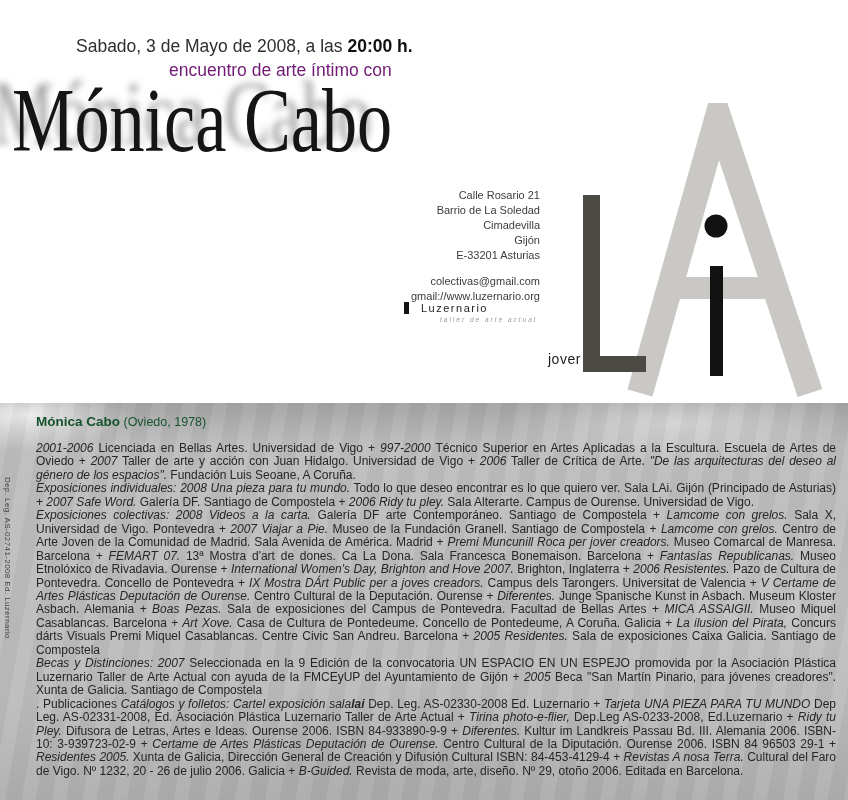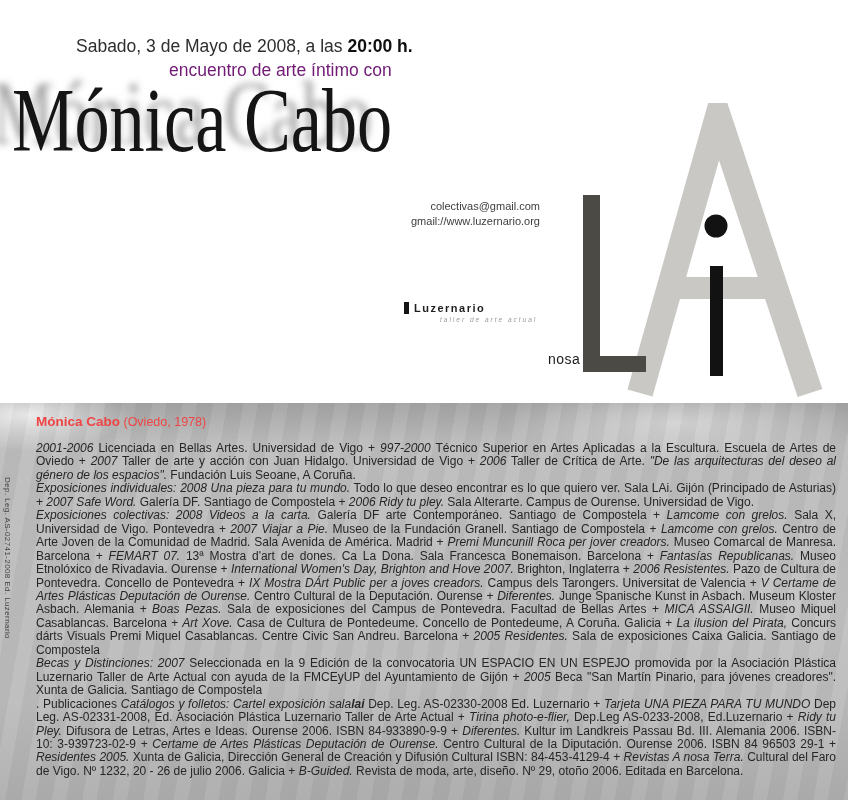--- a/index.html
+++ b/index.html
@@ -17,22 +17,22 @@
     font-family:"Liberation Serif",serif;font-weight:normal;
     font-size:90px;line-height:1.05;color:#151515;white-space:nowrap;
     transform:scaleX(0.78);transform-origin:left top;
     text-shadow:-26px -7px 9px rgba(105,105,105,0.6);}
 
   .address-block{position:absolute;right:308px;top:188px;text-align:right;
     font-size:11px;line-height:15px;color:#3c3c3c;}
   .address-contact{margin-top:11px;}
 
   .pub-logo{position:absolute;left:404px;top:299px;width:150px;line-height:1;}
-  .pub-main{font-size:11px;font-weight:bold;letter-spacing:1.5px;color:#1e1e1e;
-    border-left:5px solid #141414;padding-left:5px;filter:blur(0.3px);}
+  .pub-main{font-size:11px;font-weight:normal;letter-spacing:1.5px;color:#1e1e1e;
+    border-left:5px solid #141414;padding-left:12px;filter:blur(0.3px);}
   .pub-sub{display:block;font-size:6.5px;color:#9a9a9a;letter-spacing:2px;margin:2px 0 0 36px;font-style:italic;}
 
   .lai-logo-svg{position:absolute;left:545px;top:103px;}
   .sala-label{position:absolute;left:548px;top:351px;font-size:14px;color:#1c1c1c;letter-spacing:0.5px;}
 
   
   .cv-section{position:absolute;left:0;top:403px;width:848px;height:397px;
     background-color:#b7b7b7;
     background-image:
       radial-gradient(ellipse 250px 60px at 80% 5%, rgba(224,224,224,0.75), transparent 70%),
@@ -41,58 +41,65 @@
       radial-gradient(ellipse 430px 150px at 45% 98%, rgba(168,168,168,0.6), transparent 75%),
       linear-gradient(180deg,#a3a3a3 0,#bdbdbd 42px,#bcbcbc 300px,#aeaeae 100%);}
   .cv-section::before{content:"";position:absolute;inset:0;
     background:repeating-linear-gradient(100deg, rgba(255,255,255,0.05) 0 14px, rgba(90,90,90,0.05) 14px 30px);
     pointer-events:none;}
 
   .edition-note{position:absolute;left:3px;top:477px;writing-mode:vertical-rl;
     font-size:8px;color:#424242;letter-spacing:0.4px;white-space:nowrap;}
 
   .cv-content{position:absolute;left:36px;top:414px;width:800px;color:#262626;}
-  .cv-header{font-size:12.5px;margin-bottom:13px;color:#ef4444;}
+  .cv-header{font-size:12.5px;margin-bottom:13px;color:#14532d;}
   .cv-header .cv-name{font-weight:bold;font-size:13.5px;}
   .cv-paragraphs p{margin:0;font-size:12px;line-height:13.45px;text-align:justify;}
 </style>
 </head>
 <body>
 
 <div class="poster">
 
   <div class="top-area">
 
     <div class="date-line"><span>Sabado, 3 de Mayo de 2008, a las </span><b>20:00 h.</b></div>
 
     <div class="event-subtitle">encuentro de arte íntimo con</div>
 
     <h1 class="artist-title">Mónica Cabo</h1>
 
     <div class="address-block">
+      <div>
+          <div>Calle Rosario 21</div>
+          <div>Barrio de La Soledad</div>
+          <div>Cimadevilla</div>
+          <div>Gijón</div>
+          <div>E-33201 Asturias</div>
+        </div>
       <div class="address-contact">
         <div>colectivas@gmail.com</div>
         <div>gmail://www.luzernario.org</div>
       </div>
     </div>
 
     <div class="pub-logo">
       <span class="pub-main">Luzernario</span>
       <span class="pub-sub">taller de arte actual</span>
     </div>
 
     <svg class="lai-logo-svg" width="303" height="295" viewBox="0 0 303 295">
       <polyline points="95,290 173,13 265,290" fill="none" stroke="var(--logo-a,#c9c8c4)" stroke-width="26"></polyline>
       <line x1="120" y1="185" x2="232" y2="185" stroke="var(--logo-a,#c9c8c4)" stroke-width="22"></line>
       <rect x="38" y="92" width="17" height="177" fill="var(--logo-l,#4b4a44)"></rect>
       <rect x="38" y="253" width="63" height="16" fill="var(--logo-l,#4b4a44)"></rect>
       <circle cx="171" cy="123" r="11.5" fill="var(--logo-i,#121212)"></circle>
       <rect x="165" y="163" width="13" height="110" fill="var(--logo-i,#121212)"></rect>
     </svg>
-    <span class="sala-label">nosa</span>
+    <span class="sala-label">jover</span>
 
   </div>
 
   <div class="cv-section"></div>
 
   <div class="edition-note">Dep. Leg. AS-02741-2008   Ed. Luzernario</div>
 
   <div class="cv-content">
     <div class="cv-header">
       <span class="cv-name">Mónica Cabo</span><span> (Oviedo, 1978)</span>

